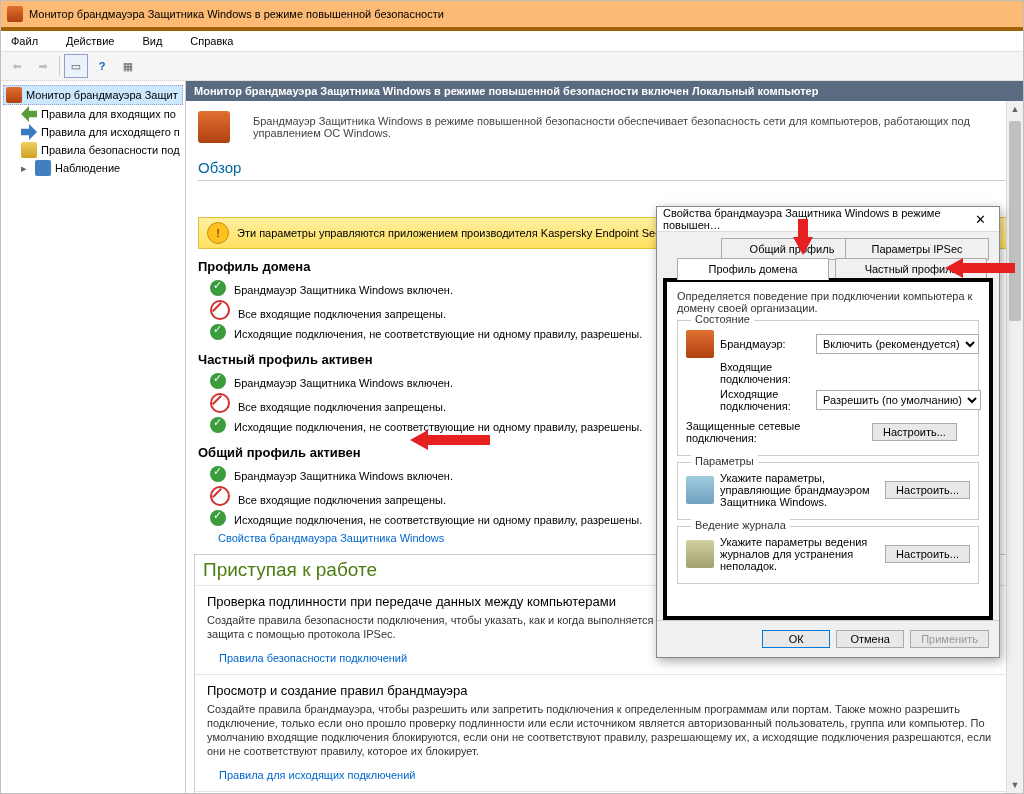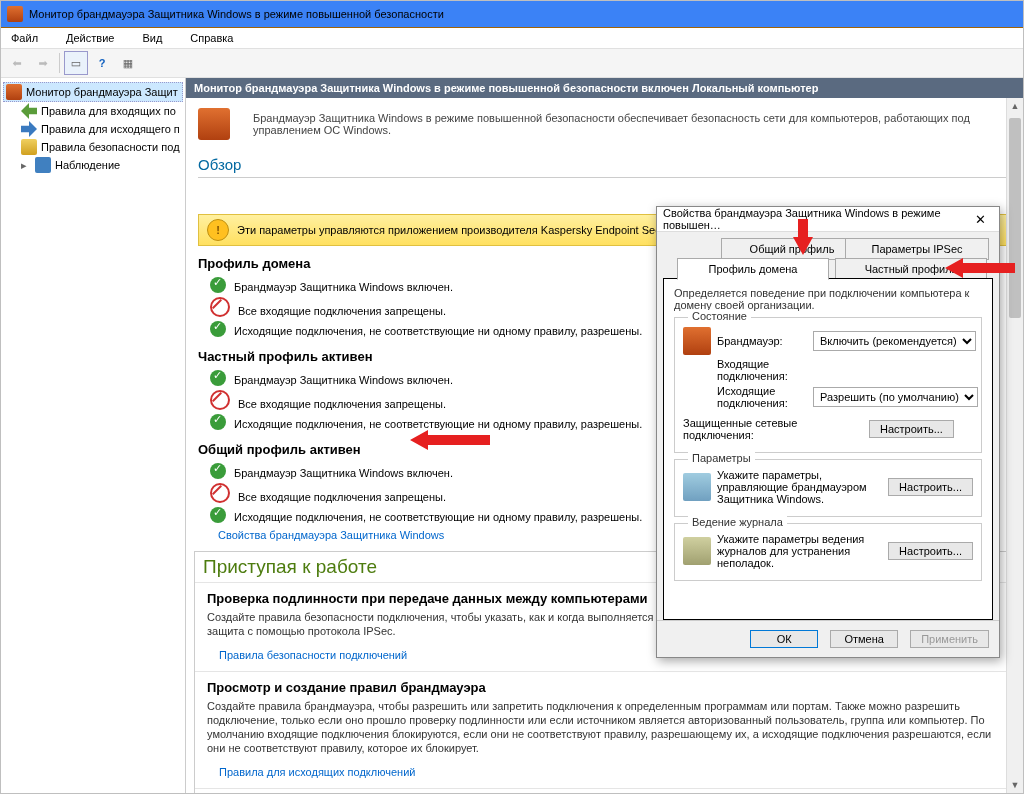--- a/index.html
+++ b/index.html
@@ -1,17 +1,17 @@
 <!DOCTYPE html>
 <html><head>
 <meta charset="utf-8">
 <style>
 html,body{margin:0;padding:0;font-family:"Segoe UI",Tahoma,sans-serif;font-size:11px;color:#000;background:#fff;width:1024px;height:794px;overflow:hidden}
 .window{border:1px solid #bfbfbf;width:1022px;height:792px;display:flex;flex-direction:column}
-.titlebar{height:26px;display:flex;align-items:center;padding:0 6px;background:#3b82f6;border-bottom:1px solid #a16207}
+.titlebar{height:26px;display:flex;align-items:center;padding:0 6px;background:#fdba74;border-bottom:4px solid #a16207}
 .titlebar .icon{width:16px;height:16px;background:linear-gradient(#e07030,#b04010);border-radius:2px;margin-right:6px}
 .menubar{height:20px;display:flex;align-items:center;padding:0 4px;gap:16px}
 .menubar span{padding:2px 6px}
 .toolbar{height:28px;display:flex;align-items:center;padding:0 4px;gap:2px;border-top:1px solid #e0e0e0;border-bottom:1px solid #e0e0e0;background:#f5f5f5}
 .tbtn{width:22px;height:22px;display:flex;align-items:center;justify-content:center;border:1px solid transparent;color:#666}
 .tbtn.disabled{color:#bbb}
 .sep{width:1px;height:20px;background:#ccc;margin:0 2px}
 .body{flex:1;display:flex;overflow:hidden}
 .tree{width:180px;border-right:1px solid #ccc;padding:4px 2px;overflow:hidden}
 .tree-item{display:flex;align-items:center;padding:1px 2px;white-space:nowrap;gap:4px}
@@ -39,47 +39,47 @@
 .si-ok::after{content:"✓";color:#fff;position:absolute;left:3px;top:-1px;font-size:11px}
 .si-no{background:#fff;border:2px solid #d03030;border-radius:50%;position:relative}
 .si-no::after{content:"";position:absolute;width:12px;height:2px;background:#d03030;top:4px;left:-1px;transform:rotate(-45deg)}
 .si-arr{background:#3a9c3a;clip-path:polygon(0 30%,60% 30%,60% 10%,100% 50%,60% 90%,60% 70%,0 70%)}
 .link{color:#0066cc;text-decoration:none;cursor:pointer}
 .link-row{display:flex;align-items:center;gap:8px;padding:4px 12px 4px 24px}
 .gs-panel{border:1px solid #ccc;margin:6px 8px;padding:0}
 .gs-title{font-size:19px;color:#4d7c0f;padding:4px 8px}
 .gs-item{padding:6px 12px;border-top:1px solid #e5e5e5}
 .gs-item:first-child{border-top:none}
-.gs-item h4{font-size:13px;font-weight:bold;margin:2px 0 4px}
+.gs-item h4{font-size:13px;font-weight:normal;margin:2px 0 4px}
 .gs-item p{margin:0 0 6px;color:#333;font-size:11px;line-height:1.3}
 
 .dialog{position:absolute;left:656px;top:206px;width:342px;height:450px;background:#f0f0f0;border:1px solid #888;box-shadow:2px 3px 10px rgba(0,0,0,.35);display:flex;flex-direction:column}
 .dlg-title{height:24px;display:flex;align-items:center;justify-content:space-between;padding:0 6px;background:#fff;border-bottom:1px solid #ddd}
 .dlg-title .x{width:28px;height:18px;display:flex;align-items:center;justify-content:center;font-size:13px}
 .tabs{position:relative;height:40px;margin:6px 6px 0}
 .tab{position:absolute;border:1px solid #aaa;background:#f0f0f0;padding:2px 10px;font-size:11px;height:16px;display:flex;align-items:center}
 .tab.active{background:#fff;border-bottom:1px solid #fff;z-index:3}
 .tab.t1{left:58px;top:0;width:120px;justify-content:center}
 .tab.t2{left:182px;top:0;width:122px;justify-content:center}
 .tab.t3{left:14px;top:20px;width:130px;justify-content:center}
 .tab.t4{left:172px;top:20px;width:130px;justify-content:center}
-.dlg-body{flex:1;background:#fff;border:1px solid #000000;margin:0 6px 0;padding:8px 10px;position:relative;z-index:1}
+.dlg-body{flex:1;background:#fff;border:4px solid #000000;margin:0 6px 0;padding:8px 10px;position:relative;z-index:1}
 .dlg-body p{margin:0 0 6px;font-size:11px;color:#333}
 .group{border:1px solid #ccc;margin:6px 0;padding:6px 8px 8px;position:relative}
 .group-title{position:absolute;top:-8px;left:13px;background:#fff;padding:0 4px;font-size:11px;color:#333}
 .grow{display:flex;align-items:center;gap:6px;margin:3px 0}
 .grow .gicon{width:28px;height:28px;background:linear-gradient(#e07030,#b04010);border-radius:2px;flex-shrink:0}
 .grow .gicon.gear{background:linear-gradient(#a0cce0,#70a0c0)}
 .grow .gicon.log{background:linear-gradient(#d0d0a0,#a0a070)}
 .grow label{flex:0 0 90px;font-size:11px}
 .grow label.wide{flex:0 0 180px}
 select.dd{flex:1;font-size:11px;padding:1px 2px;border:1px solid #aaa;background:#fff;height:20px}
 select.dd.hl{outline:2px solid #d03030;outline-offset:0}
 .btn{font-size:11px;padding:2px 10px;border:1px solid #aaa;background:#e8e8e8;min-width:68px}
-.dlg-foot{height:36px;display:flex;align-items:center;justify-content:flex-end;gap:12px;padding:0 10px;border-top:1px solid #ccc;background:#f0f0f0}
+.dlg-foot{height:36px;display:flex;align-items:center;justify-content:flex-end;gap:6px;padding:0 10px;border-top:1px solid #ccc;background:#f0f0f0}
 
 .arrow{position:absolute;pointer-events:none;z-index:50}
 .arrow svg{display:block}
 .scrollbar{position:absolute;right:0;top:0;bottom:0;width:16px;background:#f0f0f0;border-left:1px solid #ddd}
 .sb-thumb{position:absolute;left:2px;right:2px;top:20px;height:200px;background:#c0c0c0;border-radius:2px}
 .sb-btn{position:absolute;left:0;right:0;height:16px;background:#f0f0f0;display:flex;align-items:center;justify-content:center;color:#666;font-size:9px}
 </style>
 </head>
 <body>
 

